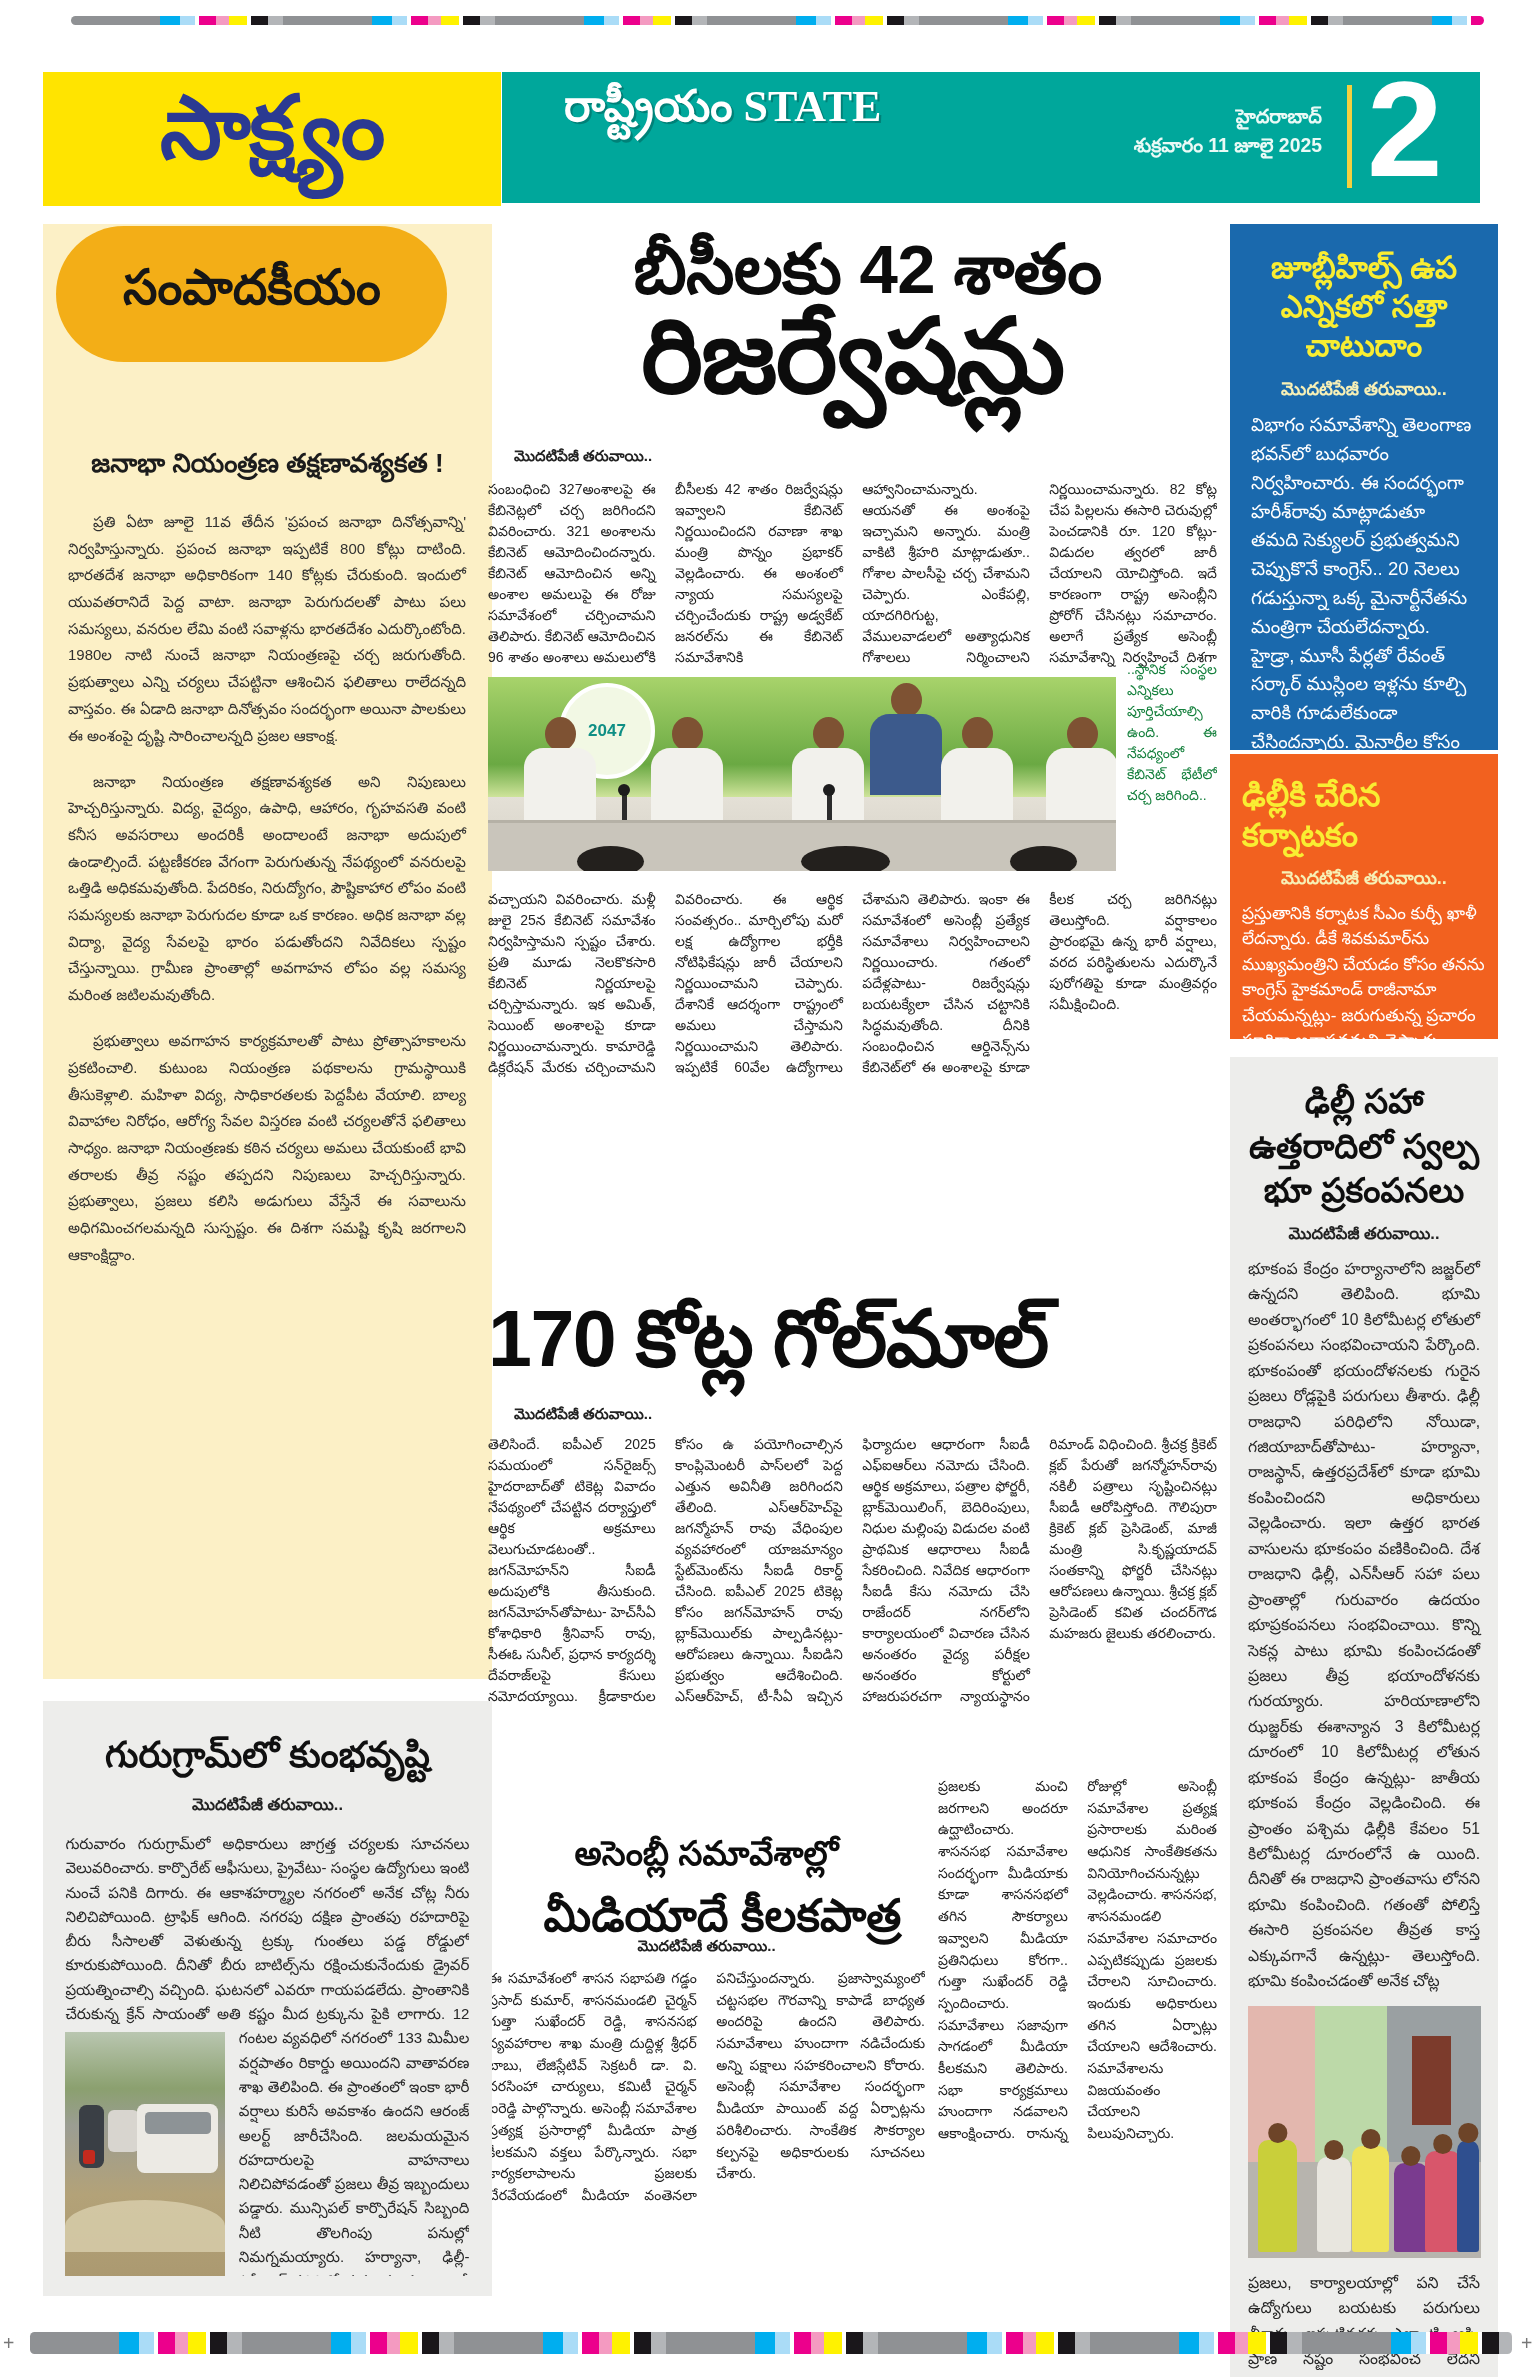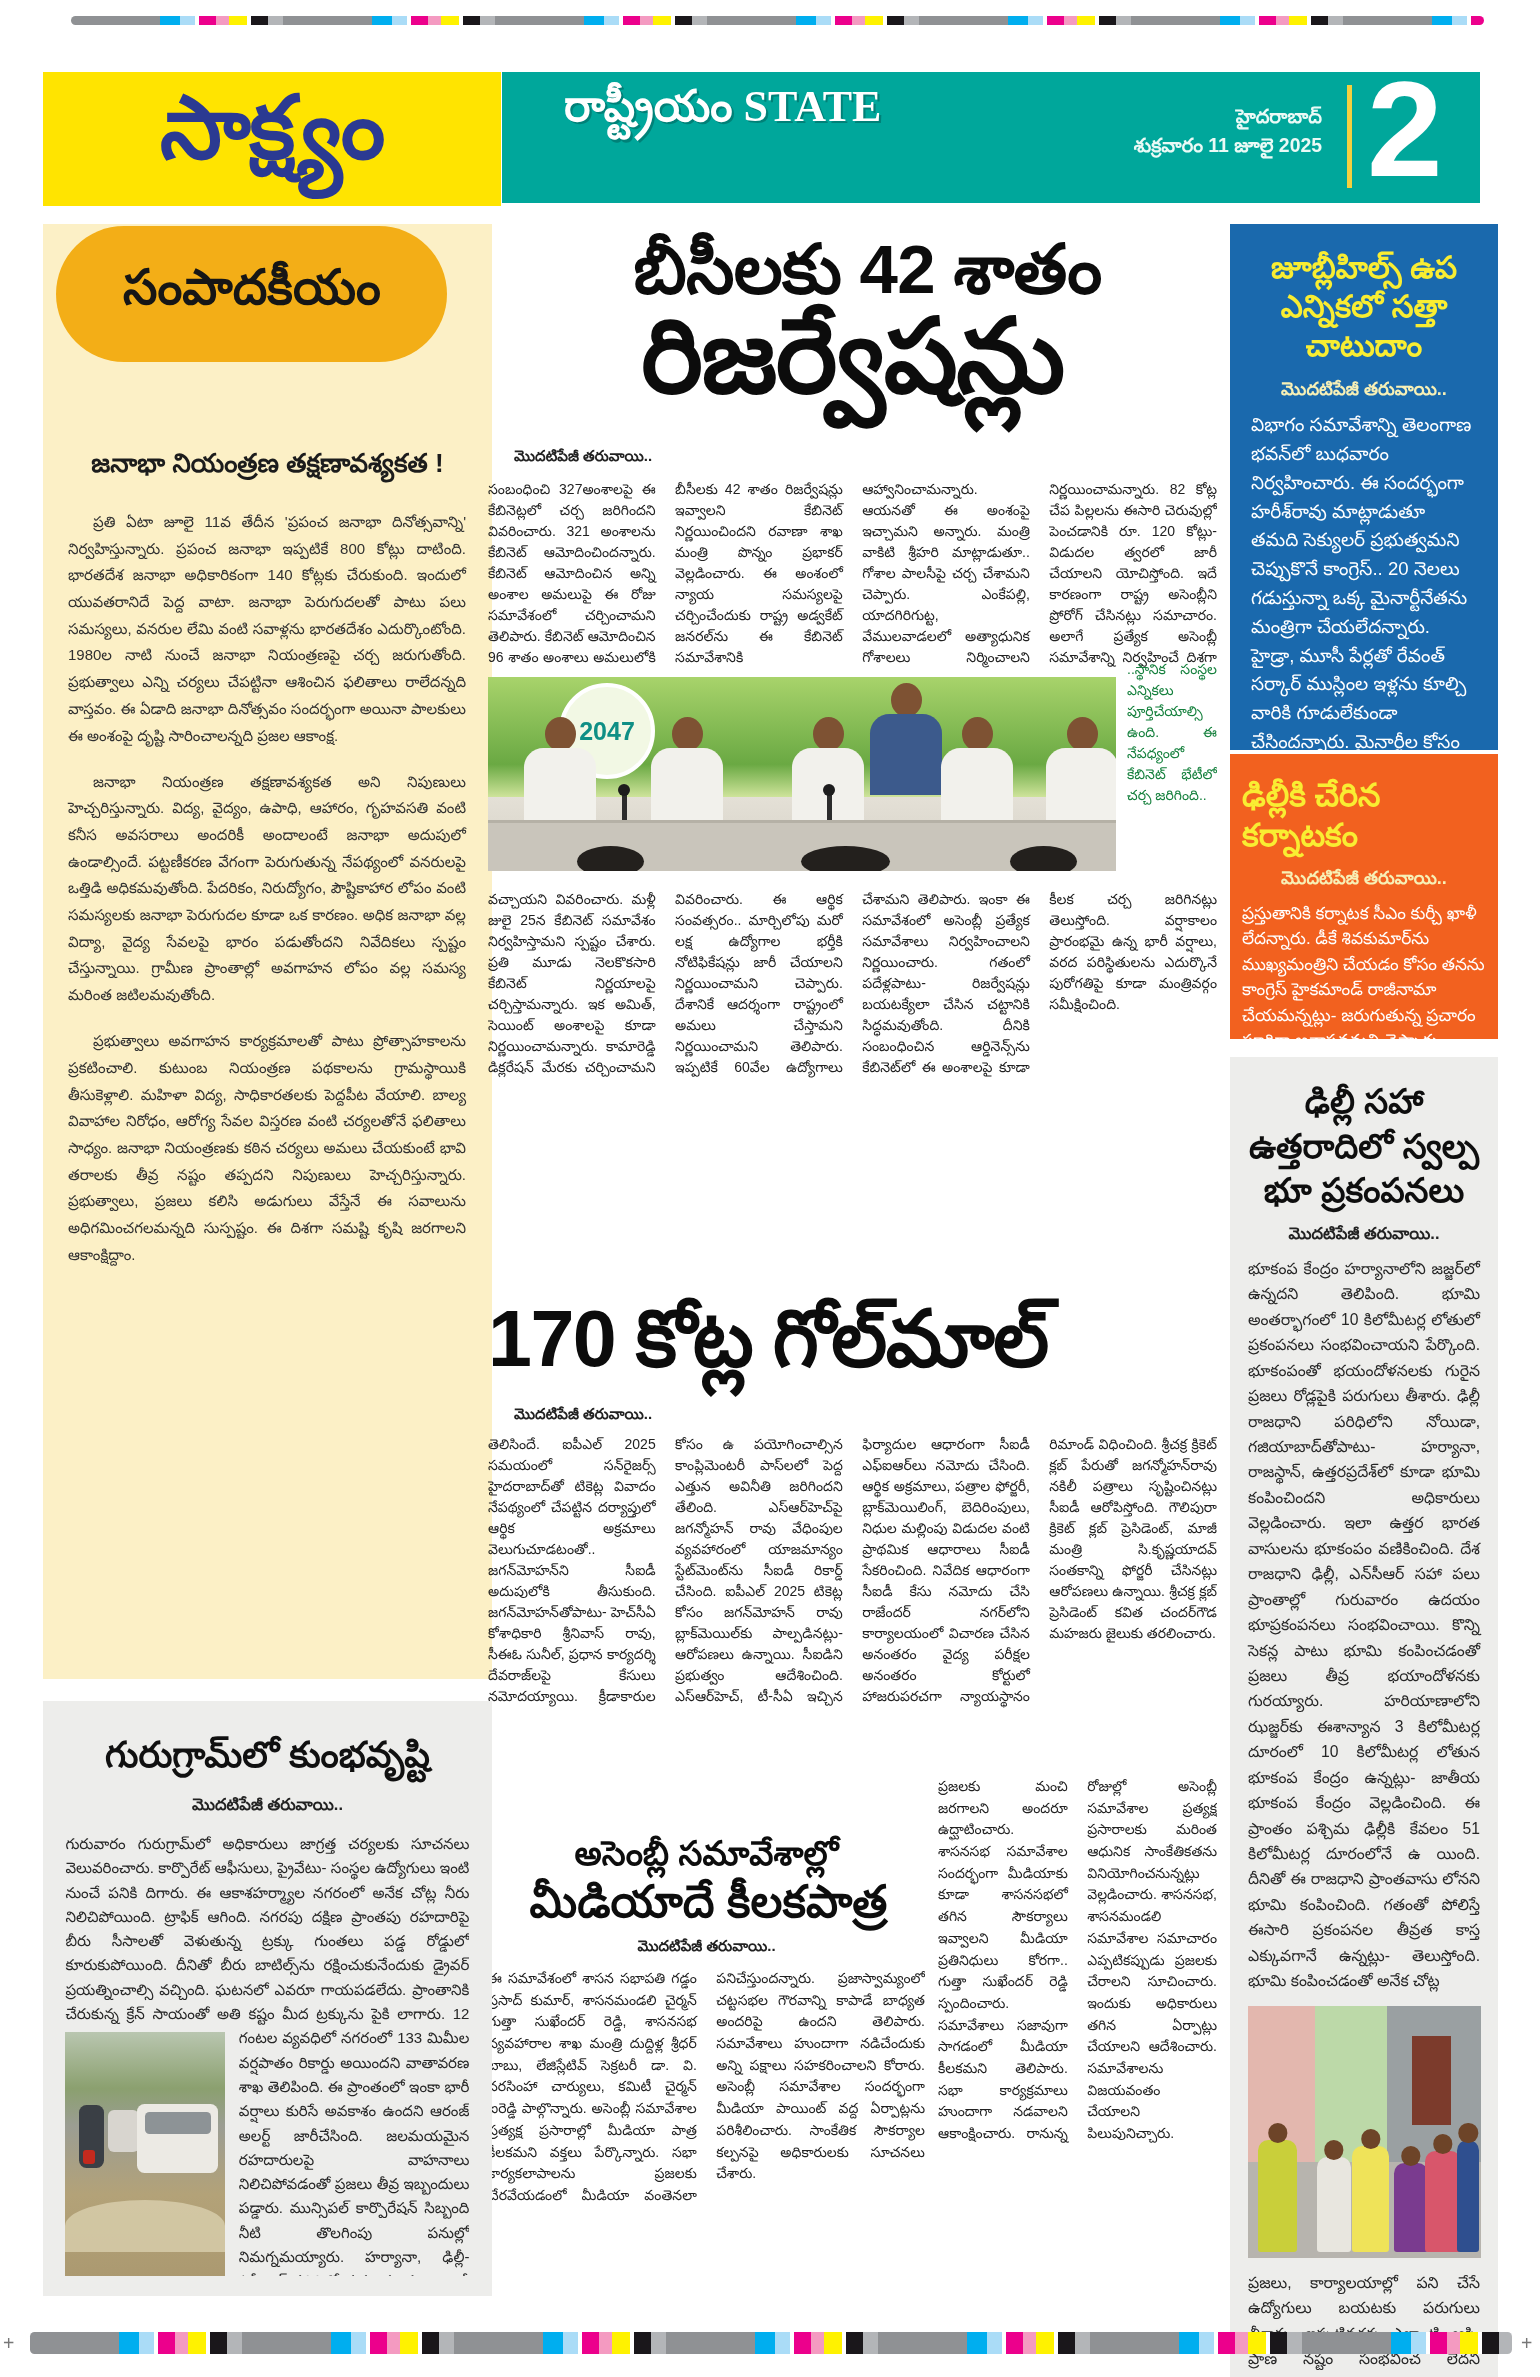--- a/index.html
+++ b/index.html
@@ -39,21 +39,21 @@
   .cols2{column-gap:19.4px;column-count:2;font-size:14px;line-height:1.55;text-align:justify;color:#222;}
   .lead-cols-top{left:488px;top:479px;width:729px;height:194px;overflow:hidden;}
   .lead-cols-bottom{left:488px;top:889px;width:729px;height:304px;overflow:hidden;}
   .photo-side{left:1127px;top:659px;width:90px;height:192px;font-size:14px;line-height:1.5;
       text-align:justify;color:#15803d;overflow:hidden;}
   
   .cab-photo{left:488px;top:677px;width:628px;height:194px;overflow:hidden;
       background:linear-gradient(180deg,#a8d36b 0%,#6aa943 45%,#cfe49b 62%,#e4e0d6 62%,#d4d0c6 100%);}
   .cab-logo{position:absolute;left:71px;top:6px;width:88px;height:88px;border-radius:50%;
       background:#f2f8e4;border:4.5px solid #ffffff;display:flex;align-items:center;justify-content:center;
-      font-size:25px;font-weight:bold;color:#0f8f85;}
+      font-size:17px;font-weight:bold;color:#0f8f85;}
   .cab-table{position:absolute;left:0;bottom:0;width:100%;height:48px;background:#c9c5bb;border-top:3px solid #b5b1a6;}
   .person{position:absolute;bottom:42px;width:83px;height:112px;}
   .person .head{position:absolute;left:27px;top:0;width:31px;height:34px;border-radius:50%;background:#7e5233;}
   .person .torso{position:absolute;left:6px;top:31px;width:72px;height:81px;border-radius:19.4px 19.4px 0 0;background:#f2f1ec;}
   .person.dark .torso{background:#3c5a8c;}
   .mic{position:absolute;bottom:43px;width:4.5px;height:34px;background:#2c2c2c;}
   .mic:after{content:"";position:absolute;top:-10.4px;left:-3.7px;width:12px;height:12px;border-radius:50%;background:#1d1d1d;}
   .aud{position:absolute;bottom:-6px;width:67px;height:31px;border-radius:50%;background:#23201d;}
   
   .hca-h1{left:488px;top:1214px;width:686px;font-size:64px;font-weight:bold;color:#0c0c0c;letter-spacing:-0.7px;}
@@ -185,21 +185,21 @@
   <h2 class="abs hca-h2" style="margin:0;">170 కోట్ల గోల్‌మాల్</h2>
   <div class="abs hca-sub contn">మొదటిపేజీ తరువాయి..</div>
   <div class="abs hca-cols cols4">
     <span>తెలిసిందే. ఐపీఎల్ 2025 సమయంలో సన్‌రైజర్స్ హైదరాబాద్‌తో టికెట్ల వివాదం నేపథ్యంలో చేపట్టిన దర్యాప్తులో ఆర్థిక అక్రమాలు వెలుగుచూడటంతో.. జగన్‌మోహన్‌ని సీఐడీ అదుపులోకి తీసుకుంది. జగన్‌మోహన్‌తోపాటు- హెచ్‌సీఏ కోశాధికారి శ్రీనివాస్ రావు, సీఈఓ సునీల్, ప్రధాన కార్యదర్శి దేవరాజ్‌లపై కేసులు నమోదయ్యాయి. క్రీడాకారుల కోసం ఉ</span>
     <span>పయోగించాల్సిన కాంప్లిమెంటరీ పాస్‌లలో పెద్ద ఎత్తున అవినీతి జరిగిందని తేలింది. ఎస్ఆర్‌హెచ్‌పై జగన్మోహన్ రావు వేధింపుల వ్యవహారంలో యాజమాన్యం స్టేట్‌మెంట్‌ను సీఐడీ రికార్డ్ చేసింది. ఐపీఎల్ 2025 టికెట్ల కోసం జగన్‌మోహన్ రావు బ్లాక్‌మెయిల్‌కు పాల్పడినట్లు- ఆరోపణలు ఉన్నాయి. సీఐడిని ప్రభుత్వం</span>
     <span>ఆదేశించింది. ఎస్ఆర్‌హెచ్, టీ-సీఏ ఇచ్చిన ఫిర్యాదుల ఆధారంగా సీఐడీ ఎఫ్ఐఆర్‌లు నమోదు చేసింది. ఆర్థిక అక్రమాలు, పత్రాల ఫోర్జరీ, బ్లాక్‌మెయిలింగ్, బెదిరింపులు, నిధుల మల్లింపు విడుదల వంటి ప్రాథమిక ఆధారాలు సీఐడీ సేకరించింది. నివేదిక ఆధారంగా సీఐడీ కేసు నమోదు చేసి రాజేందర్ నగర్‌లోని కార్యాలయంలో విచారణ చేసిన అనంతరం</span>
     <span>వైద్య పరీక్షల అనంతరం కోర్టులో హాజరుపరచగా న్యాయస్థానం రిమాండ్ విధించింది. శ్రీచక్ర క్రికెట్ క్లబ్ పేరుతో జగన్మోహన్‌రావు నకిలీ పత్రాలు సృష్టించినట్లు సీఐడీ ఆరోపిస్తోంది. గౌలిపురా క్రికెట్ క్లబ్ ప్రెసిడెంట్, మాజీ మంత్రి సి.కృష్ణయాదవ్ సంతకాన్ని ఫోర్జరీ చేసినట్లు ఆరోపణలు ఉన్నాయి. శ్రీచక్ర క్లబ్ ప్రెసిడెంట్ కవిత చందర్‌గౌడ మహజరు జైలుకు తరలించారు.</span>
   </div>
 
   <h3 class="abs asm-h1" style="margin:0;">అసెంబ్లీ సమావేశాల్లో</h3>
-  <h3 class="abs asm-h2" style="margin:2px;">మీడియాదే కీలకపాత్ర</h3>
+  <h3 class="abs asm-h2" style="margin:16px;">మీడియాదే కీలకపాత్ర</h3>
   <div class="abs asm-sub contn">మొదటిపేజీ తరువాయి..</div>
   <div class="abs asm-body cols2">ఈ సమావేశంలో శాసన సభాపతి గడ్డం ప్రసాద్ కుమార్, శాసనమండలి చైర్మన్ గుత్తా సుఖేందర్ రెడ్డి, శాసనసభ వ్యవహారాల శాఖ మంత్రి దుద్దిళ్ల శ్రీధర్ బాబు, లేజిస్లేటివ్ సెక్రటరీ డా. వి. నరసింహా చార్యులు, కమిటీ చైర్మన్ ఐరెడ్డి పాల్గొన్నారు. అసెంబ్లీ సమావేశాల ప్రత్యక్ష ప్రసారాల్లో మీడియా పాత్ర కీలకమని వక్తలు పేర్కొన్నారు. సభా కార్యకలాపాలను ప్రజలకు చేరవేయడంలో మీడియా వంతెనలా పనిచేస్తుందన్నారు. ప్రజాస్వామ్యంలో చట్టసభల గౌరవాన్ని కాపాడే బాధ్యత అందరిపై ఉందని తెలిపారు. సమావేశాలు హుందాగా నడిచేందుకు అన్ని పక్షాలు సహకరించాలని కోరారు. అసెంబ్లీ సమావేశాల సందర్భంగా మీడియా పాయింట్ వద్ద ఏర్పాట్లను పరిశీలించారు. సాంకేతిక సౌకర్యాల కల్పనపై అధికారులకు సూచనలు చేశారు.</div>
   <div class="abs mid-right cols2">ప్రజలకు మంచి జరగాలని అందరూ ఉద్ఘాటించారు. శాసనసభ సమావేశాల సందర్భంగా మీడియాకు కూడా శాసనసభలో తగిన సౌకర్యాలు ఇవ్వాలని మీడియా ప్రతినిధులు కోరగా.. గుత్తా సుఖేందర్ రెడ్డి స్పందించారు. సమావేశాలు సజావుగా సాగడంలో మీడియా కీలకమని తెలిపారు. సభా కార్యక్రమాలు హుందాగా నడవాలని ఆకాంక్షించారు. రానున్న రోజుల్లో అసెంబ్లీ సమావేశాల ప్రత్యక్ష ప్రసారాలకు మరింత ఆధునిక సాంకేతికతను వినియోగించనున్నట్లు వెల్లడించారు. శాసనసభ, శాసనమండలి సమావేశాల సమాచారం ఎప్పటికప్పుడు ప్రజలకు చేరాలని సూచించారు. ఇందుకు అధికారులు తగిన ఏర్పాట్లు చేయాలని ఆదేశించారు. సమావేశాలను విజయవంతం చేయాలని పిలుపునిచ్చారు.</div>
 
   <section class="abs guru">
     <div class="abs guru-h">గురుగ్రామ్‌లో కుంభవృష్టి</div>
     <div class="abs guru-sub">మొదటిపేజీ తరువాయి..</div>
     <div class="abs guru-body">
       <span>గురువారం గురుగ్రామ్‌లో అధికారులు జాగ్రత్త చర్యలకు సూచనలు వెలువరించారు. కార్పొరేట్ ఆఫీసులు, ప్రైవేటు- సంస్థల ఉద్యోగులు ఇంటి నుంచే పనికి దిగారు. ఈ ఆకాశహర్మ్యాల నగరంలో అనేక చోట్ల నీరు నిలిచిపోయింది. ట్రాఫిక్ ఆగింది. నగరపు దక్షిణ ప్రాంతపు రహదారిపై బీరు సీసాలతో వెళుతున్న ట్రక్కు గుంతలు పడ్డ రోడ్డులో కూరుకుపోయింది. దీనితో బీరు బాటిల్స్‌ను రక్షించుకునేందుకు డ్రైవర్ ప్రయత్నించాల్సి వచ్చింది. ఘటనలో ఎవరూ గాయపడలేదు. ప్రాంతానికి చేరుకున్న క్రేన్ సాయంతో అతి కష్టం మీద ట్రక్కును పైకి లాగారు.</span>
       <figure class="flood-photo" style="margin:6px 13.4px 4.5px 0;">

